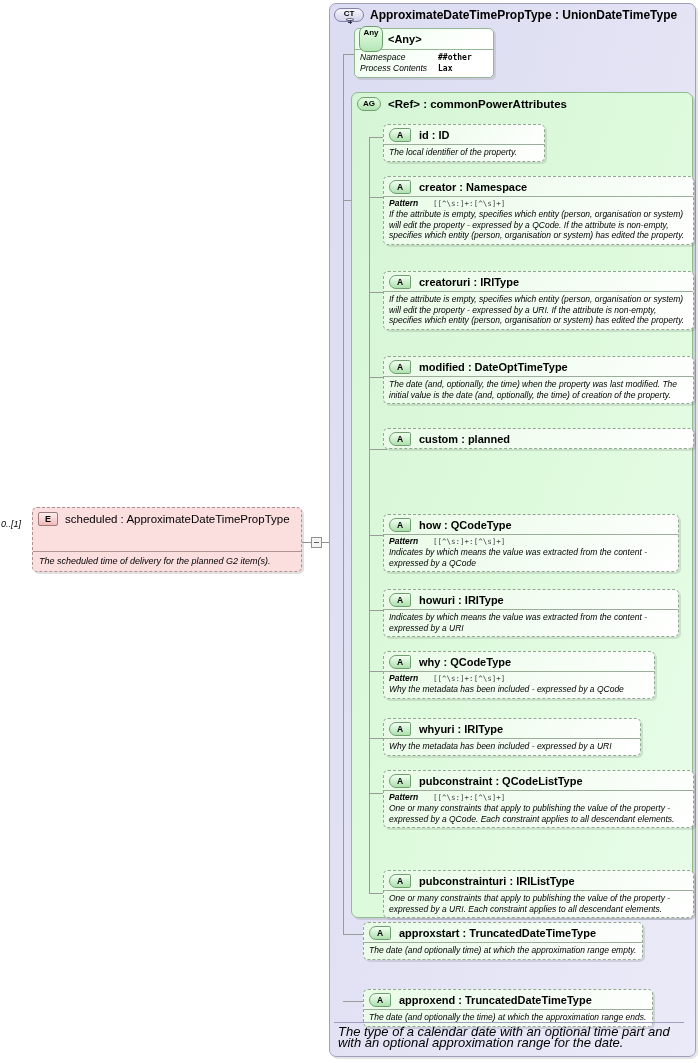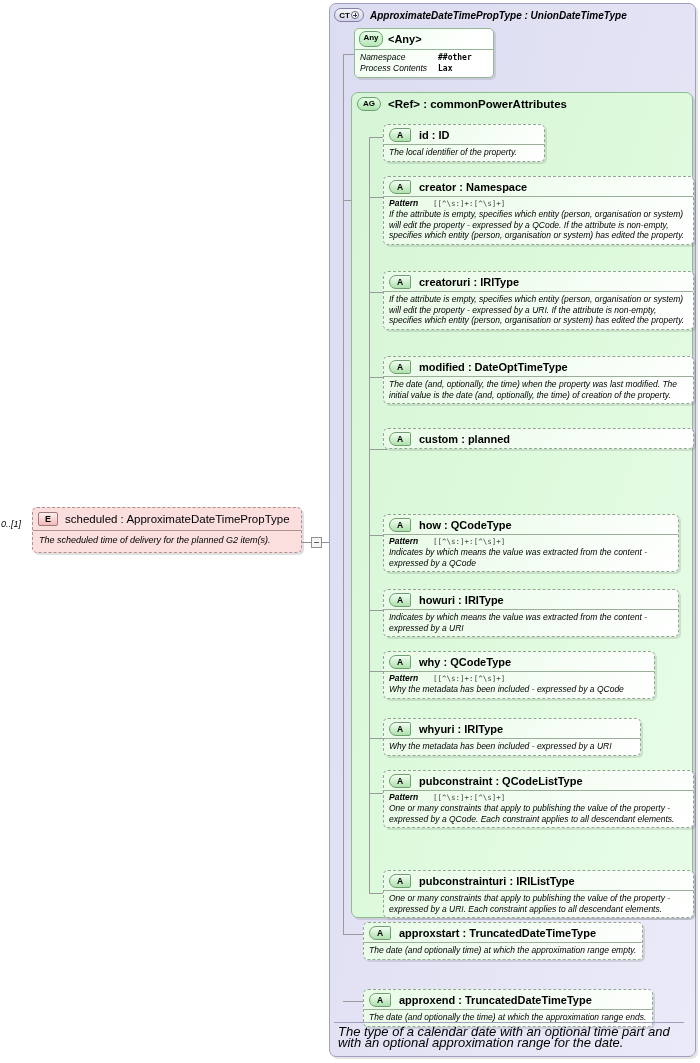--- a/index.html
+++ b/index.html
@@ -50,20 +50,21 @@
   }
   .elem-title {
     font-size: 11.5px; font-weight: normal; color: #000;
     white-space: nowrap;
   }
   .elem-doc {
     border-top: 1px solid #b09090;
     padding: 3px 6px 4px 6px;
     font-size: 9px; font-style: italic; color: #000;
     line-height: 12px;
+    margin-top: 21px;
   }
 
   
   .conn-box {
     position: absolute; left: 311px; top: 537px;
     width: 11px; height: 11px;
     border: 1px solid #909090;
     background: #f4f4f4;
   }
   .conn-box::after {
@@ -89,48 +90,49 @@
   }
   .ico-CT {
     display: inline-flex; align-items: center; justify-content: center;
     width: 30px; height: 14px;
     border: 1px solid #8080a8;
     border-radius: 7px;
     background: linear-gradient(#f6f6fc, #d2d2e8);
     font-size: 8px; font-weight: bold; color: #000;
     margin-right: 6px;
     letter-spacing: -0.2px;
+    flex-direction: column;
   }
   .ico-CT .plus {
     display: inline-block; width: 8px; height: 8px;
     border: 1px solid #606080; border-radius: 50%;
     background: #ffffff;
     position: relative; margin-left: 1px;
   }
   .ico-CT .plus::before, .ico-CT .plus::after {
     content: ""; position: absolute; background: #303050;
   }
   .ico-CT .plus::before { left: 1px; top: 3px; width: 4px; height: 1px; }
   .ico-CT .plus::after  { left: 3px; top: 1px; width: 1px; height: 4px; }
   #ct-title {
-    font-size: 10px; font-weight: bold; color: #000; font-style: italic;
+    font-size: 12px; font-weight: bold; color: #000;
   }
 
   
   #any-box {
     position: absolute; left: 24px; top: 24px;
     width: 140px;
     border: 1px solid #94b894;
     border-radius: 5px;
     background: linear-gradient(140deg,#eaffea 0%, #ffffff 70%);
     box-shadow: 2px 2px 0 rgba(0,0,0,0.10);
   }
   .any-head { display: flex; align-items: center; padding: 3px 5px 3px 4px; height: 20px; }
   .ico-Any {
-    display: inline-block; width: 24px; height: 16px;
+    display: inline-block; width: 24px; height: 26px;
     line-height: 12px; text-align: center;
     font-size: 8px; font-weight: bold; color: #000;
     border: 1px solid #6f9f6f; border-radius: 7px;
     background: linear-gradient(#e6ffe6, #b6e6b6);
     margin-right: 5px;
   }
   .any-title { font-size: 11px; font-weight: bold; color: #000; }
   .any-rows {
     border-top: 1px solid #94b894;
     padding: 2px 5px 3px 5px;

